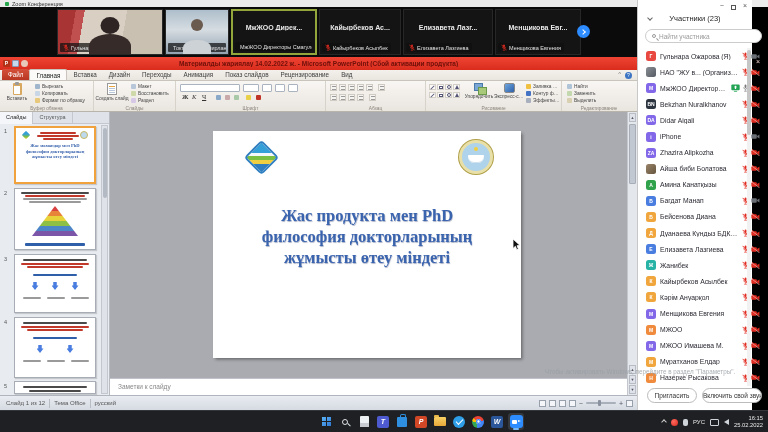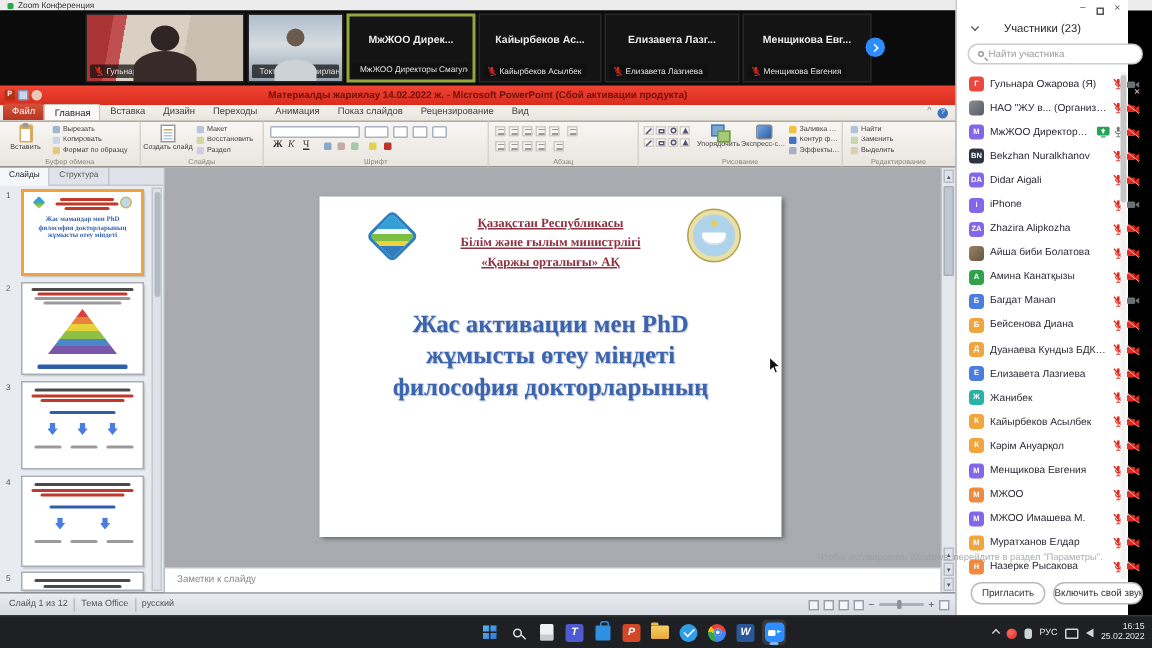--- a/index.html
+++ b/index.html
@@ -499,29 +499,24 @@
       </div>
     <div class="lp-scroll">
         <i></i>
       </div>
   </div>
 
   <div class="slide-area abs">
     <div class="the-slide">
       <div class="sl-logo-left"></div>
       <div class="sl-logo-right"></div>
-      <div class="sl-org">
-        <div>Қазақстан Республикасы</div>
-        <div>Білім және ғылым министрлігі</div>
-        <div>«Қаржы орталығы» АҚ</div>
-      </div>
       <div class="sl-title">
-        <div>Жас активации мен PhD</div>
+        <div>Жас продукта мен PhD</div>
+        <div>философия докторларының</div>
         <div>жұмысты өтеу міндеті</div>
-        <div>философия докторларының</div>
       </div>
     </div>
   </div>
   <div class="v-scroll abs">
     <span class="vs-btn" style="top:1px">▲</span>
     <span class="vs-thumb"></span>
     <span class="vs-btn" style="bottom:21px">▲</span>
     <span class="vs-btn" style="bottom:11px">▼</span>
     <span class="vs-btn" style="bottom:1px">▼</span>
   </div>

